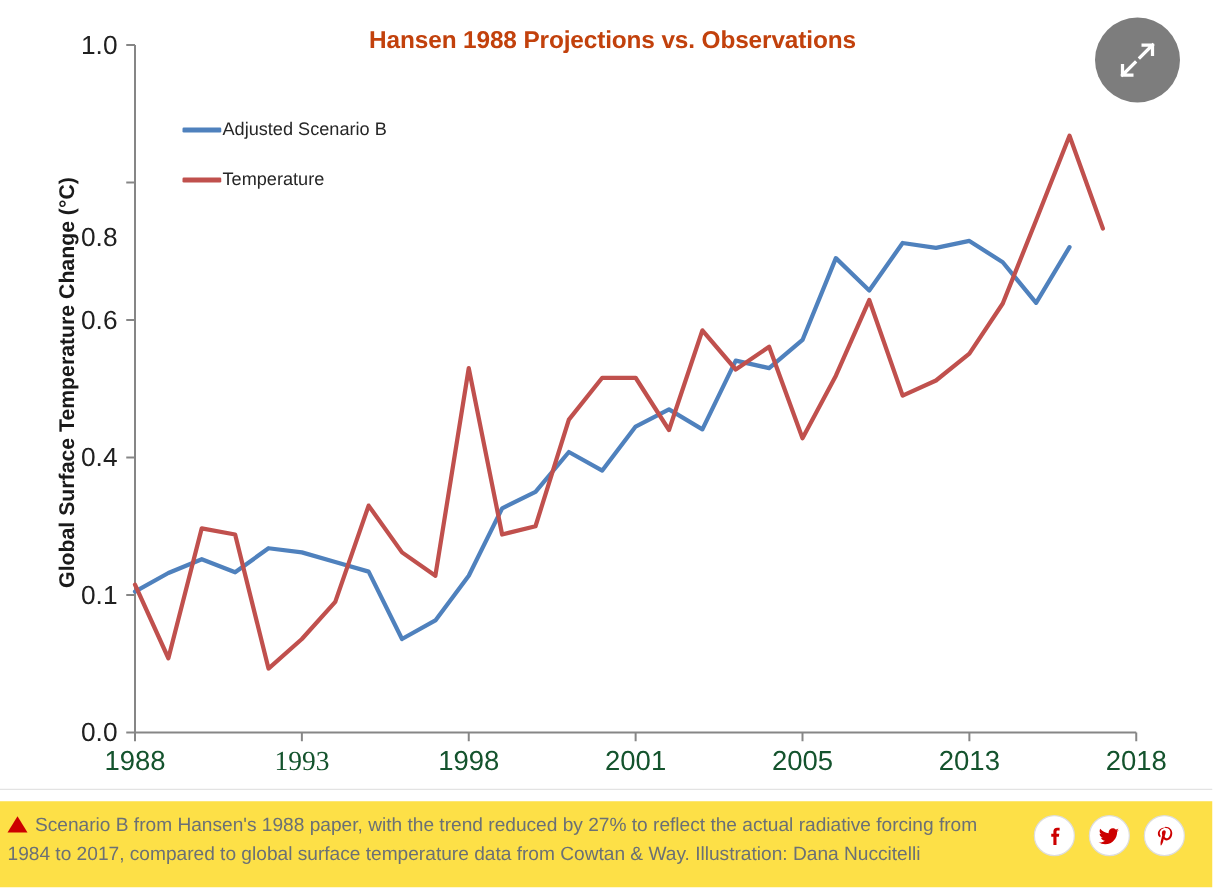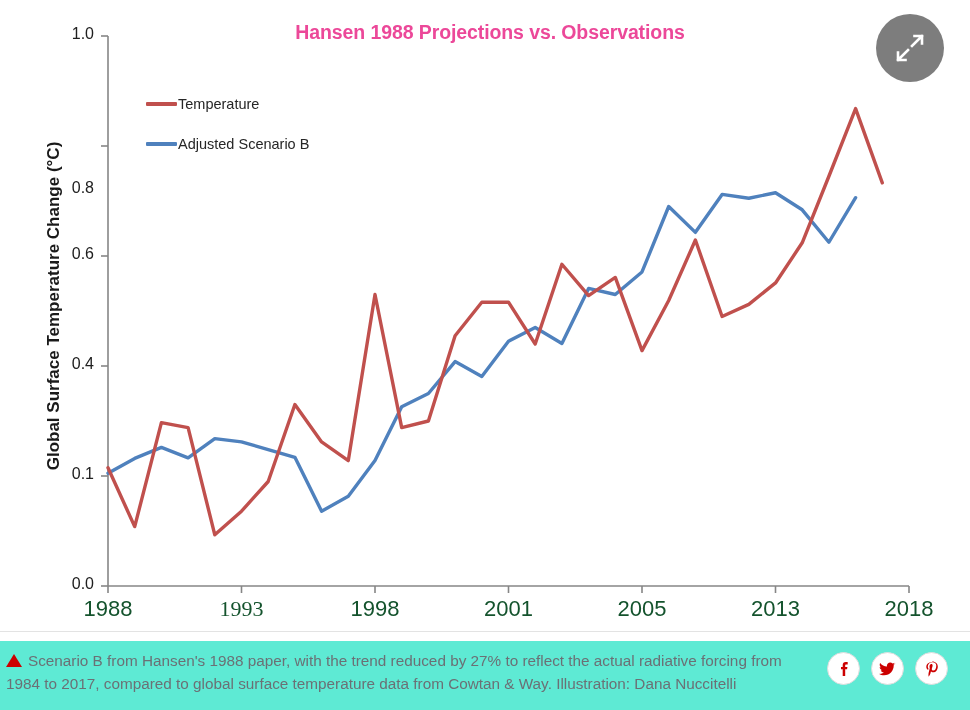--- a/index.html
+++ b/index.html
@@ -23,42 +23,42 @@
     background: #ffffff;
     border-bottom: 1px solid #e3e3e3;
   }
   #chart-title {
     position: absolute;
     left: 180px; top: 21px;
     width: 620px;
     text-align: center;
     font-size: 19.5px;
     font-weight: bold;
-    color: #ec4899;
+    color: #c2410c;
     letter-spacing: -0.1px;
     white-space: nowrap;
   }
   #y-axis-title {
     position: absolute;
     left: -196px;
     top: 296px;
     width: 500px;
     text-align: center;
     transform: rotate(-90deg);
     transform-origin: center center;
     font-size: 17px;
     font-weight: bold;
     color: #1a1a1a;
     white-space: nowrap;
   }
   .y-tick-label {
     position: absolute;
     width: 54px;
     text-align: right;
-    font-size: 16px;
+    font-size: 21px;
     color: #202020;
     left: 40px;
   }
   .x-tick-label {
     position: absolute;
     width: 80px;
     text-align: center;
     font-size: 22px;
     color: #14532d;
     top: 596px;
@@ -97,21 +97,21 @@
     border-radius: 50%;
     background: #7d7d7d;
     cursor: pointer;
   }
   #expand-button svg { display: block; margin: 16px auto 0; }
   
   #caption-area {
     position: absolute;
     left: 0; top: 641px;
     width: 970px; height: 69px;
-    background: #5eead4;
+    background: #fde047;
   }
   #caption-text {
     position: absolute;
     left: 6px; top: 8px;
     width: 800px;
     font-size: 15.3px;
     line-height: 23px;
     color: #6b7075;
   }
   #caption-marker {
@@ -191,26 +191,26 @@
           <line x1="909" y1="586" x2="909" y2="593" stroke="#868686" stroke-width="1.6"></line>
         </g>
       <g id="lines-group">
           <polyline points="108,473.25 134.7,458.4 161.4,447.4 188.10000000000002,457.85 214.8,438.6 241.5,441.9 268.20000000000005,449.6 294.9,457.29999999999995 321.6,511.2 348.29999999999995,496.35 375,460.6 401.7,406.7 428.40000000000003,393.5 455.1,361.6 481.8,376.45 508.5,341.25 535.2,327.5 561.9,343.45 588.5999999999999,288.45 615.3,294.5 642,271.95000000000005 668.6999999999999,206.50000000000006 695.4,232.34999999999997 722.1,194.40000000000003 748.8000000000001,198.25 775.5,192.75 802.2,209.79999999999995 828.9,242.25 855.6,197.70000000000005" fill="none" stroke="#4f81bd" stroke-width="3.4" stroke-linejoin="round" stroke-linecap="round"></polyline>
           <polyline points="108,467.75 134.7,526.6 161.4,422.65 188.10000000000002,427.6 214.8,534.85 241.5,511.2 268.20000000000005,481.5 294.9,404.5 321.6,441.9 348.29999999999995,460.6 375,294.5 401.7,427.6 428.40000000000003,421 455.1,335.75 481.8,302.2 508.5,302.2 535.2,344 561.9,264.25 588.5999999999999,295.59999999999997 615.3,277.45 642,350.6 668.6999999999999,300.55 695.4,240.05 722.1,316.5 748.8000000000001,304.4 775.5,282.95 802.2,242.8 828.9,176.25 855.6,108.60000000000002 882.3,182.85000000000002" fill="none" stroke="#c0504d" stroke-width="3.4" stroke-linejoin="round" stroke-linecap="round"></polyline>
         </g>
     </svg>
 
     <div id="legend">
         <div class="legend-row">
+          <span class="legend-swatch" style="background: rgb(79, 129, 189);"></span>
+          <span class="legend-label">Adjusted Scenario B</span>
+        </div>
+        <div class="legend-row">
           <span class="legend-swatch" style="background: rgb(192, 80, 77);"></span>
           <span class="legend-label">Temperature</span>
-        </div>
-        <div class="legend-row">
-          <span class="legend-swatch" style="background: rgb(79, 129, 189);"></span>
-          <span class="legend-label">Adjusted Scenario B</span>
         </div>
       </div>
 
     <div id="expand-button">
       <svg width="36" height="36" viewBox="0 0 36 36">
         <path d="M20 16 L30 6 M30 6 L22.5 6 M30 6 L30 13.5" stroke="#ffffff" stroke-width="2.6" fill="none" stroke-linecap="square"></path>
         <path d="M16 20 L6 30 M6 30 L13.5 30 M6 30 L6 22.5" stroke="#ffffff" stroke-width="2.6" fill="none" stroke-linecap="square"></path>
       </svg>
     </div>
   </div>

